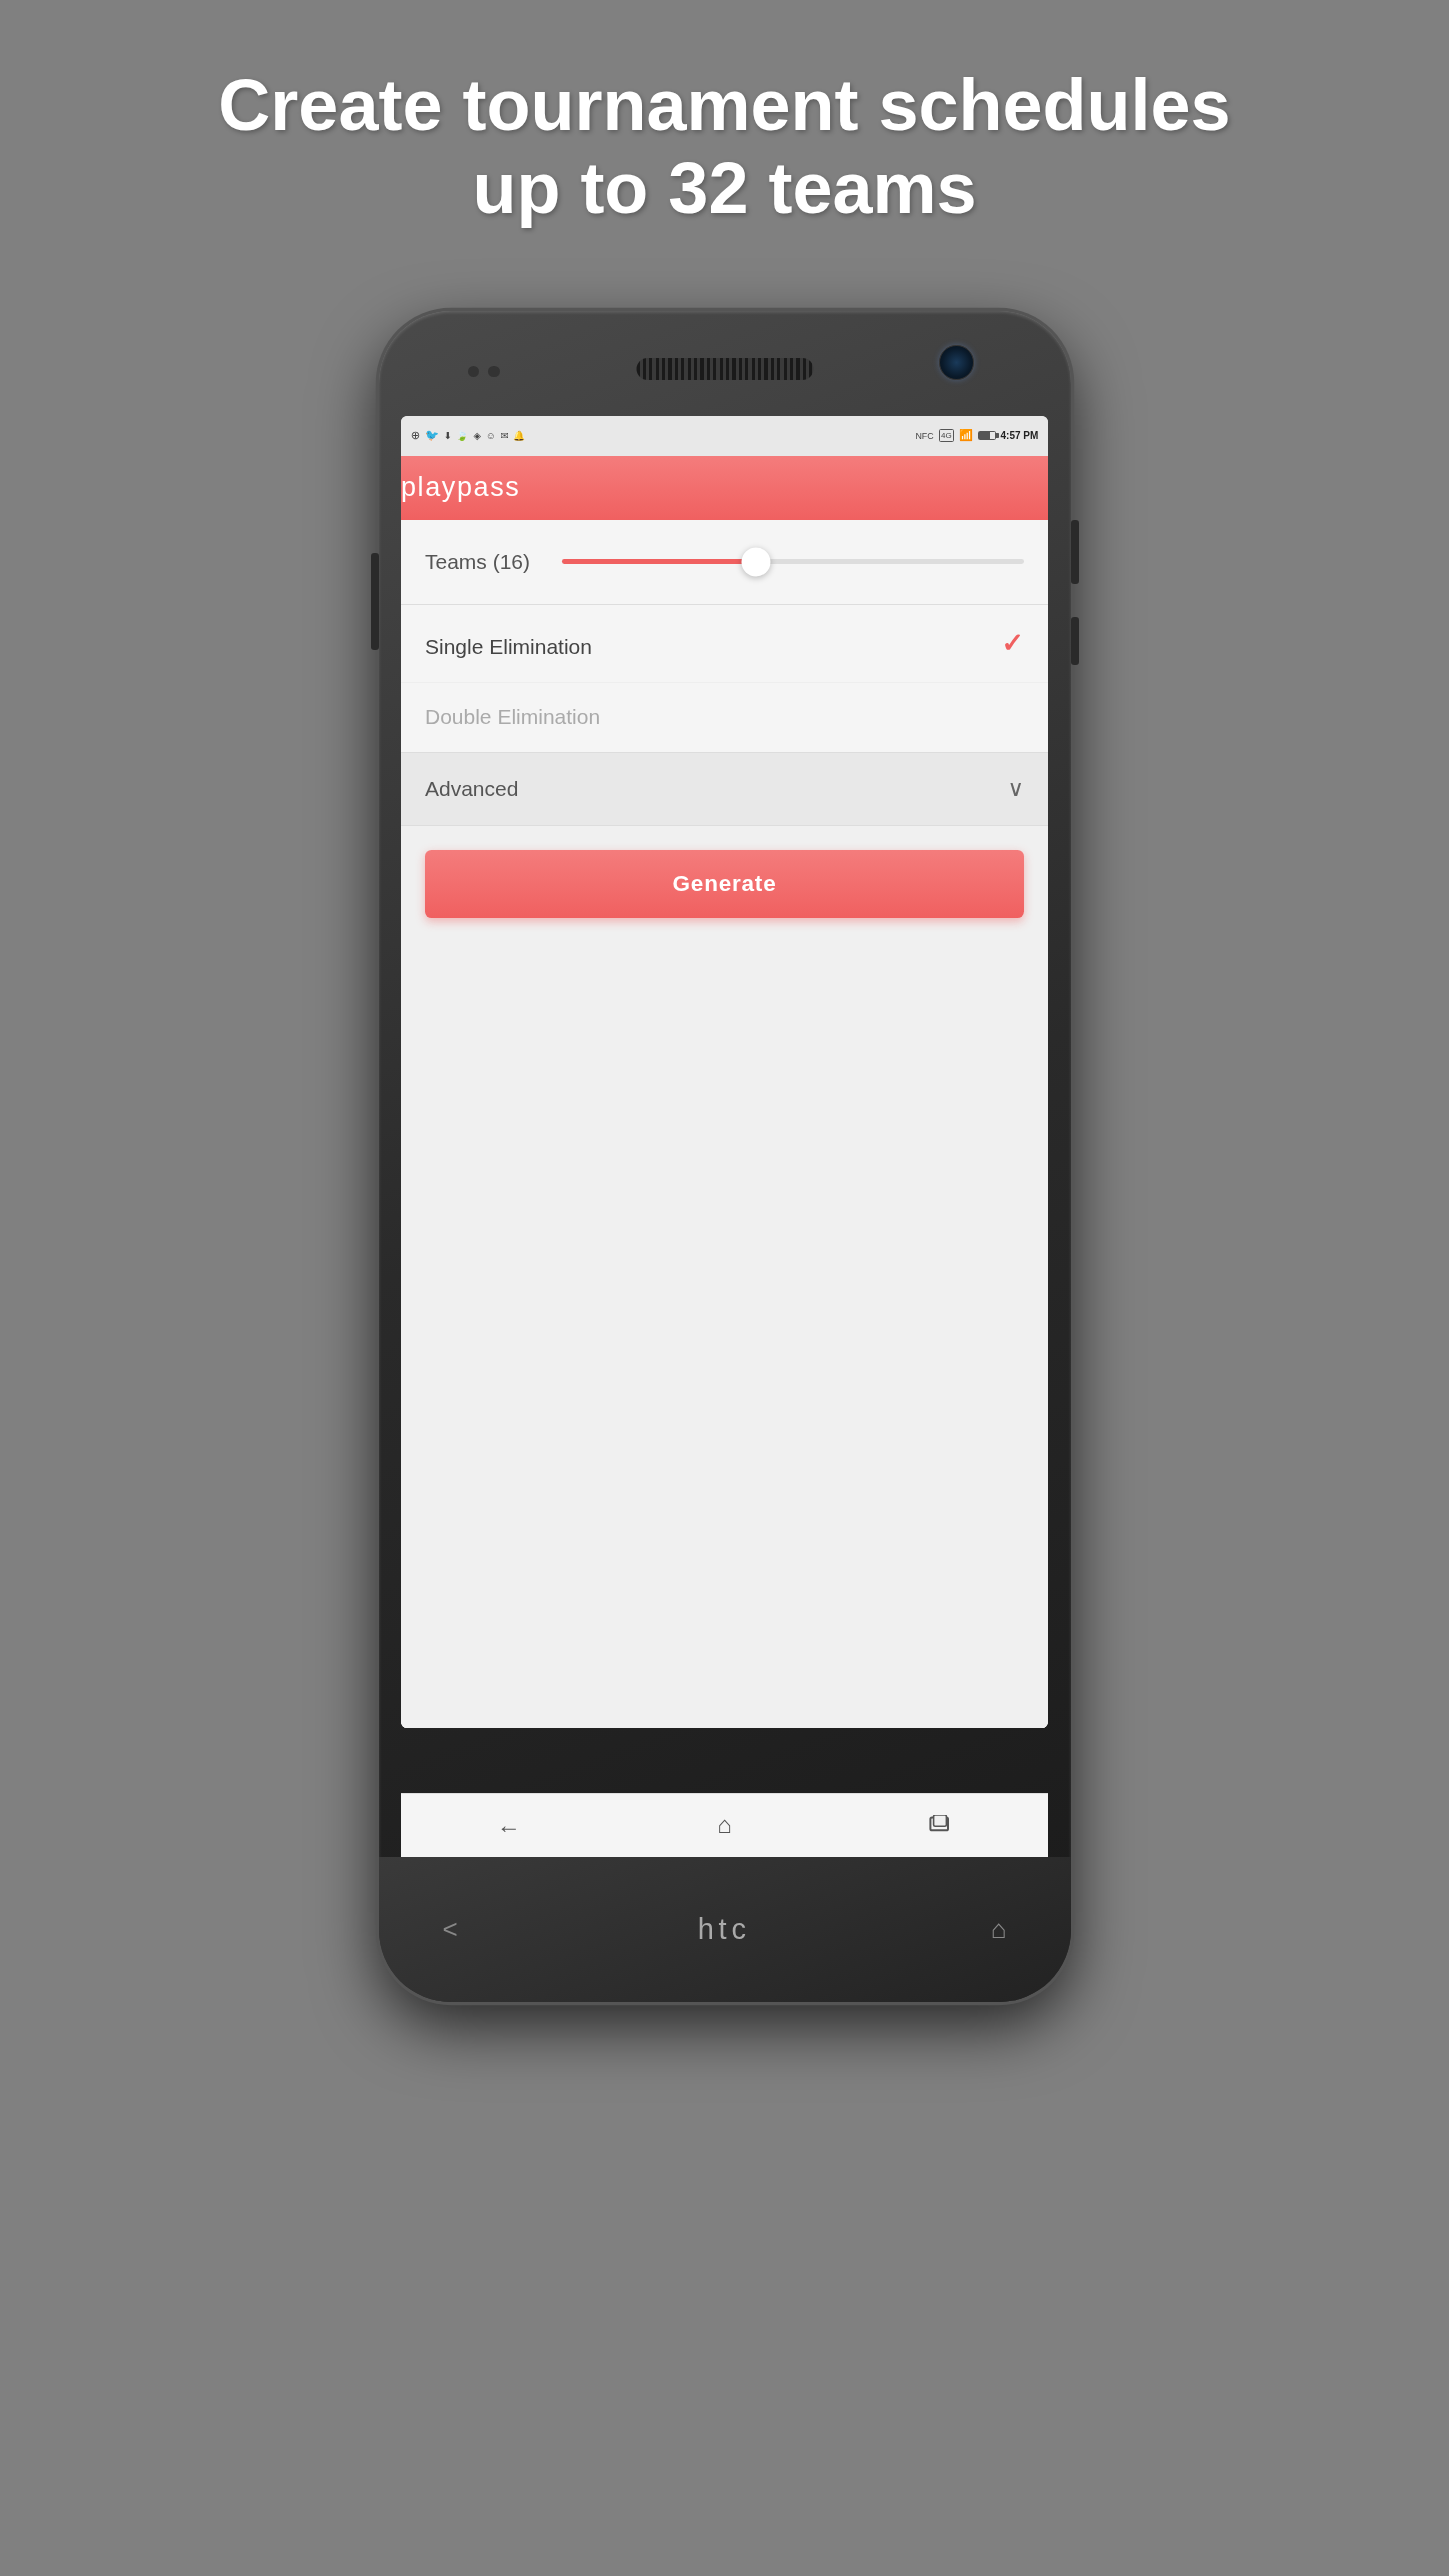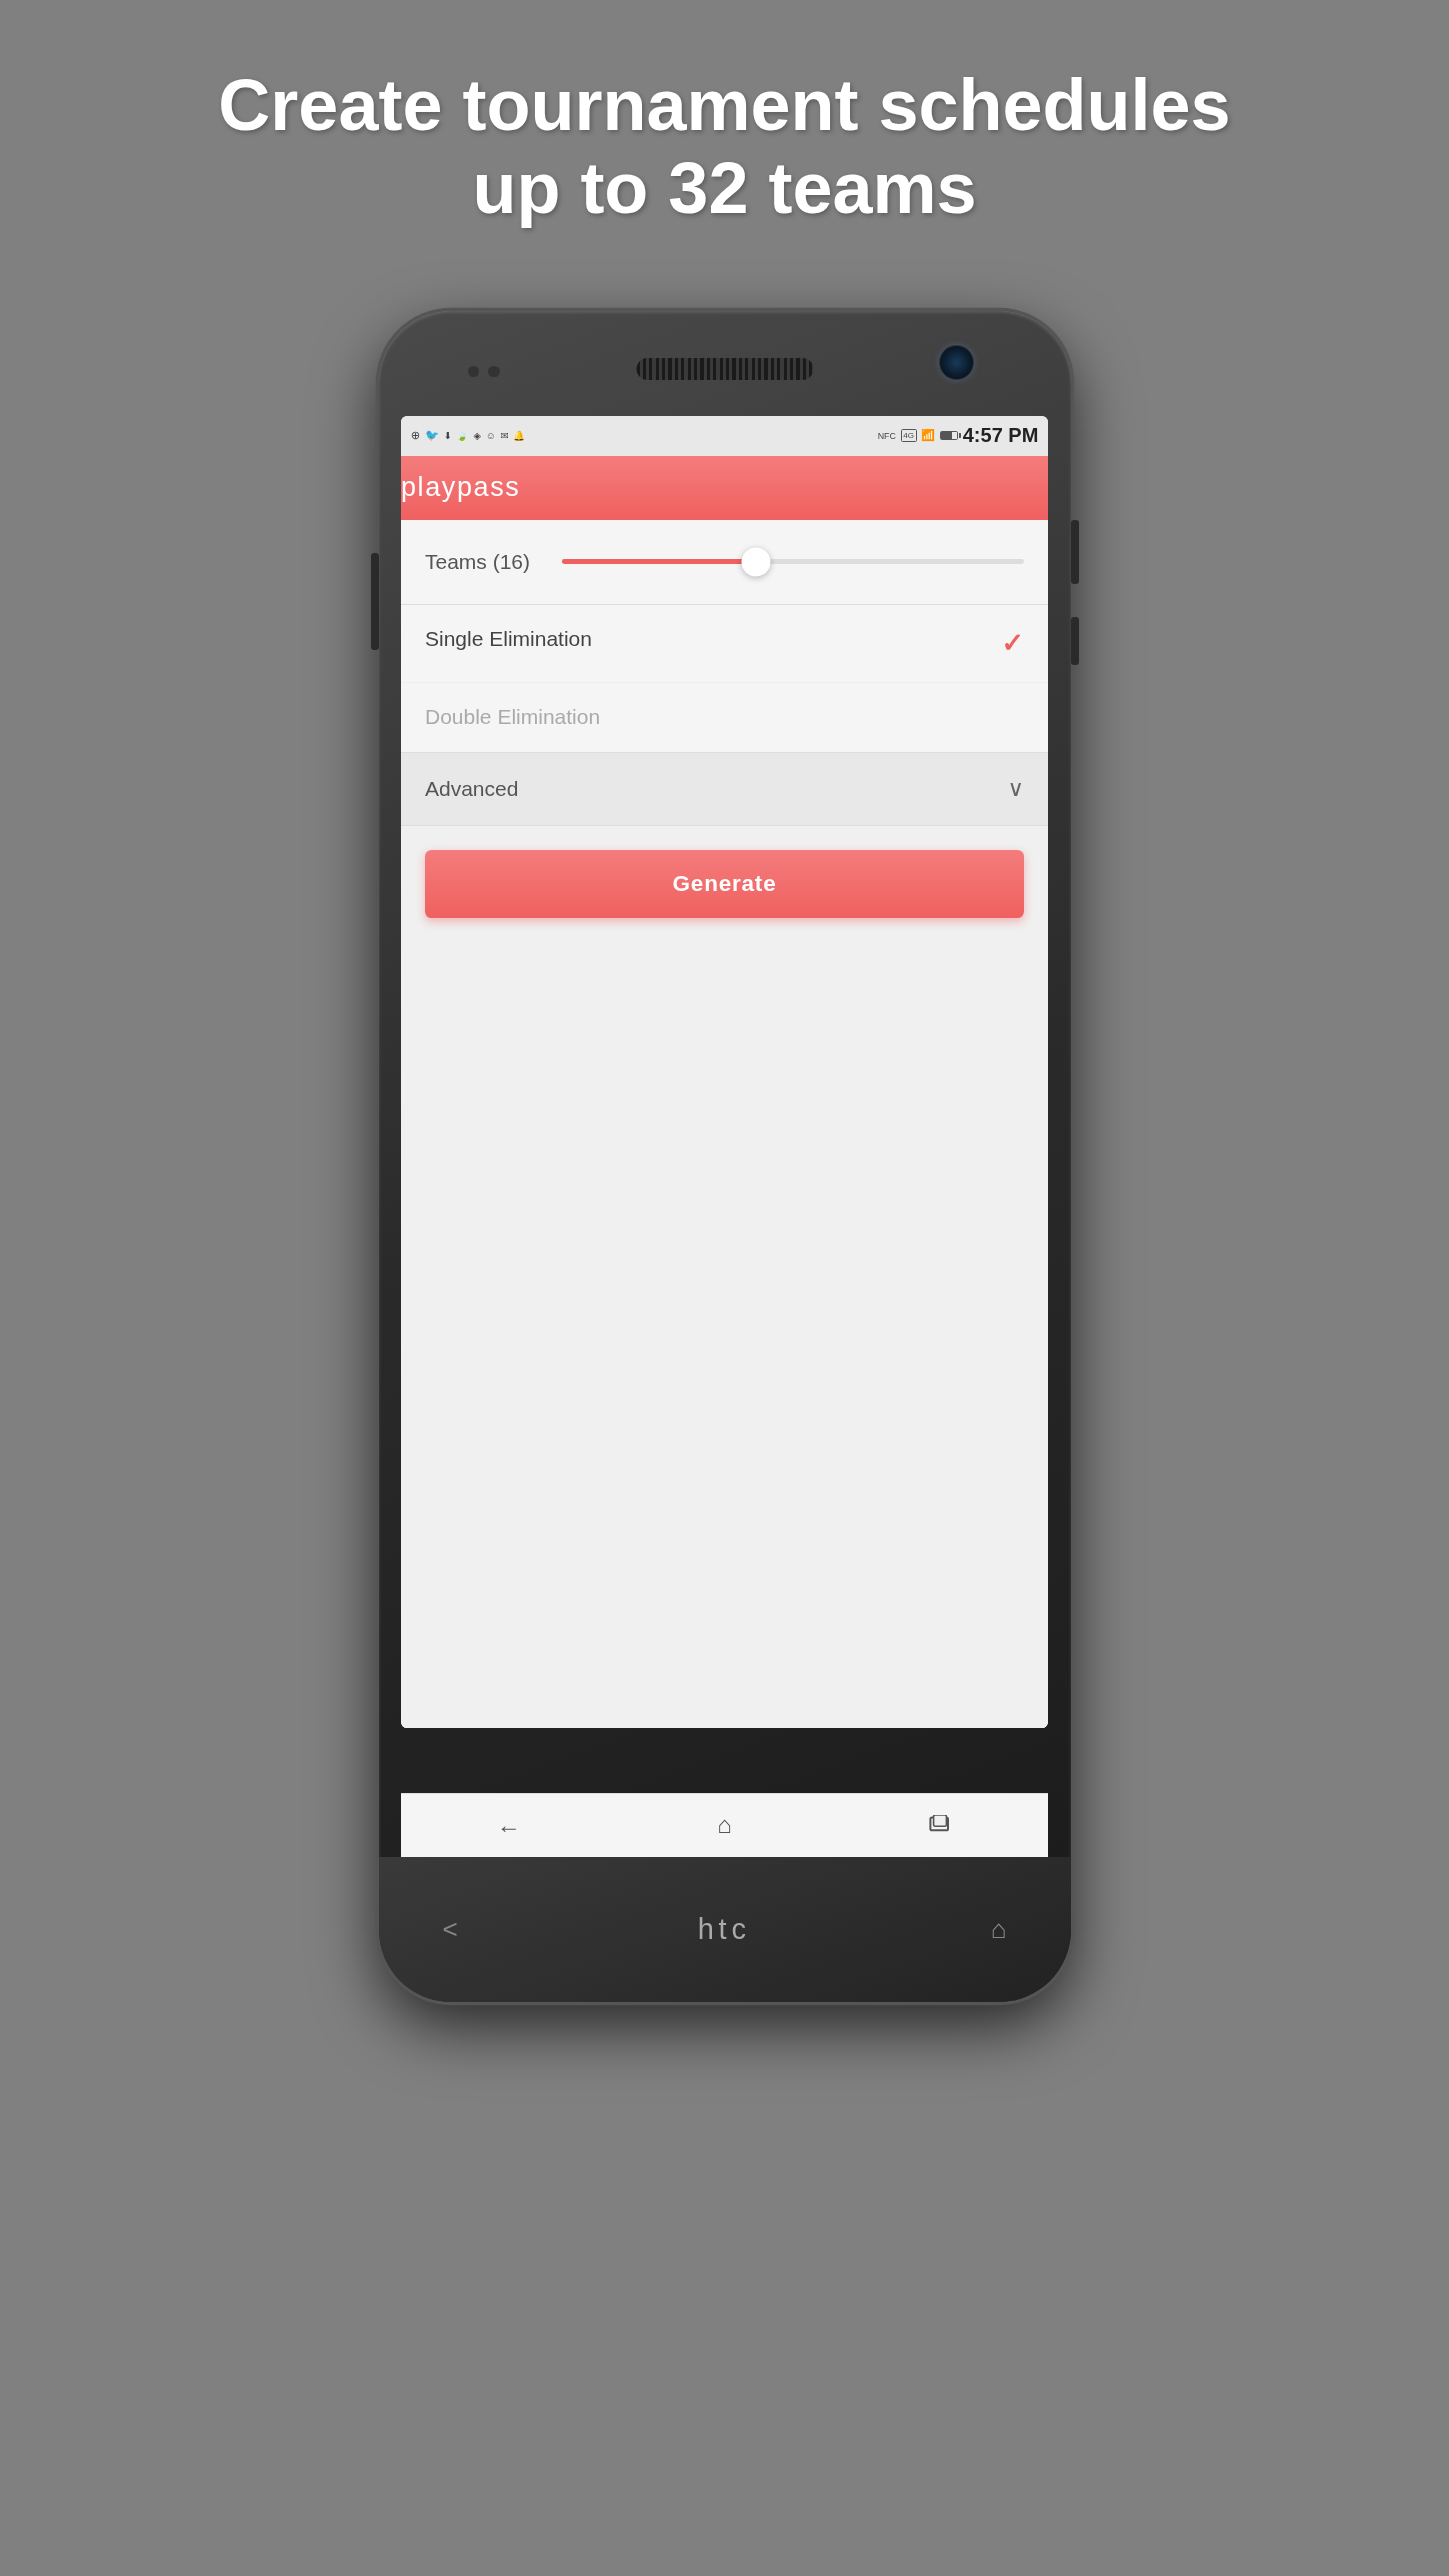--- a/index.html
+++ b/index.html
@@ -122,21 +122,21 @@
     }
     .status-icons {
       display: flex;
       align-items: center;
       gap: 4.8px;
       font-size: 11.3px;
       color: #444;
     }
     .status-time {
       font-weight: bold;
-      font-size: 20px;
+      font-size: 10px;
       color: #222;
     }
     .battery-icon {
       width: 17.7px;
       height: 9.7px;
       border: 1.6px solid #555;
       border-radius: 1.6px;
       position: relative;
       display: inline-flex;
       align-items: center;
@@ -231,21 +231,21 @@
 
     
     .elimination-section {
       background: #f5f5f5;
       padding: 0;
       border-bottom: 0.8px solid #ddd;
     }
     .elimination-item {
       padding: 22.5px 24px;
       display: flex;
-      align-items: flex-start;
+      align-items: flex-end;
       justify-content: space-between;
       border-bottom: 0.8px solid #eee;
     }
     .elimination-item:last-child {
       border-bottom: none;
     }
     .elimination-label {
       font-size: 21px;
     }
     .elimination-label.active {

